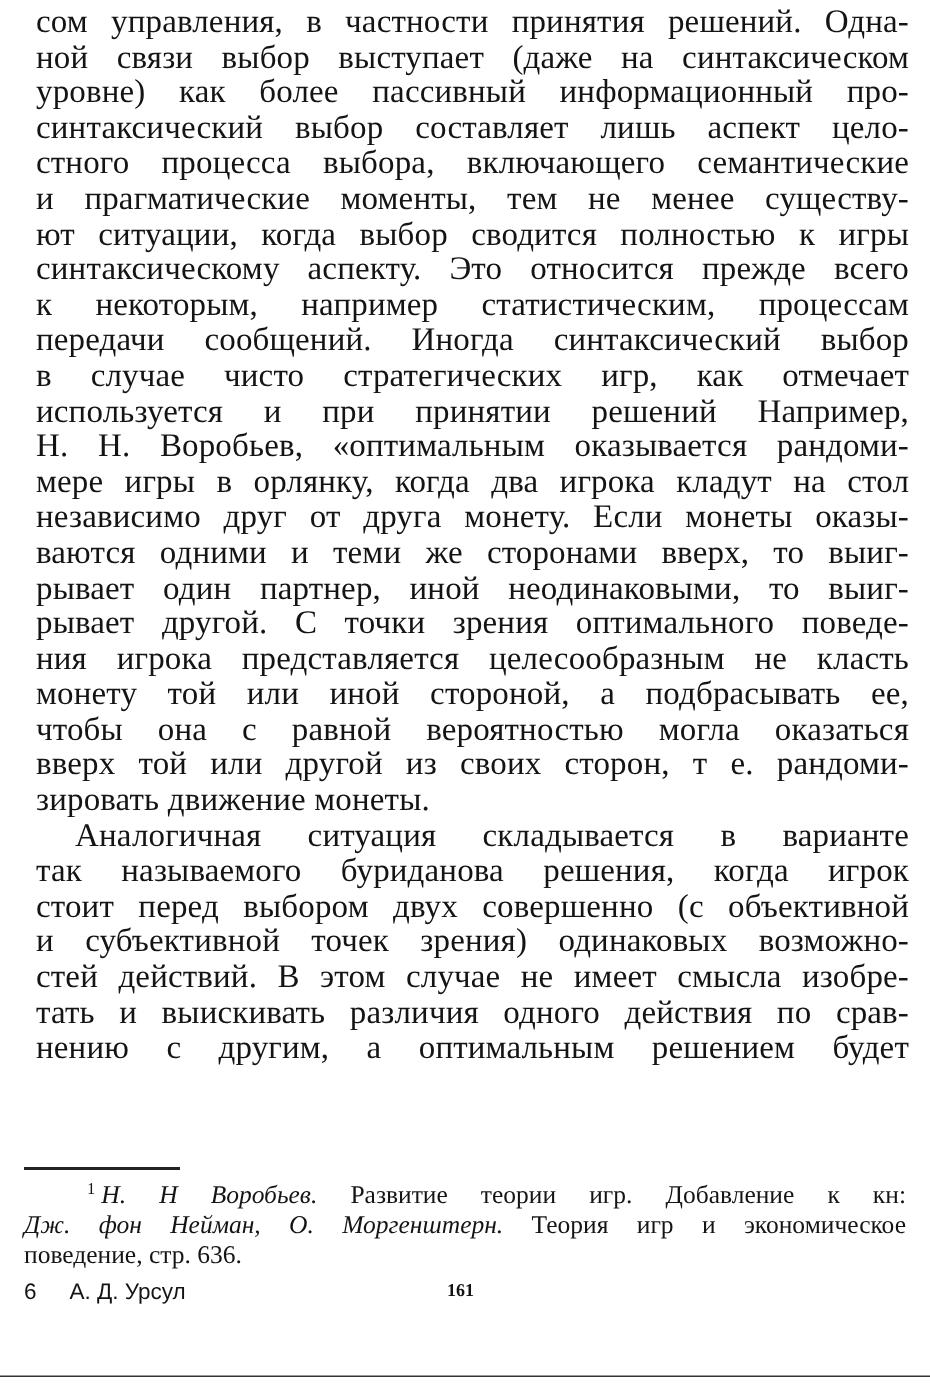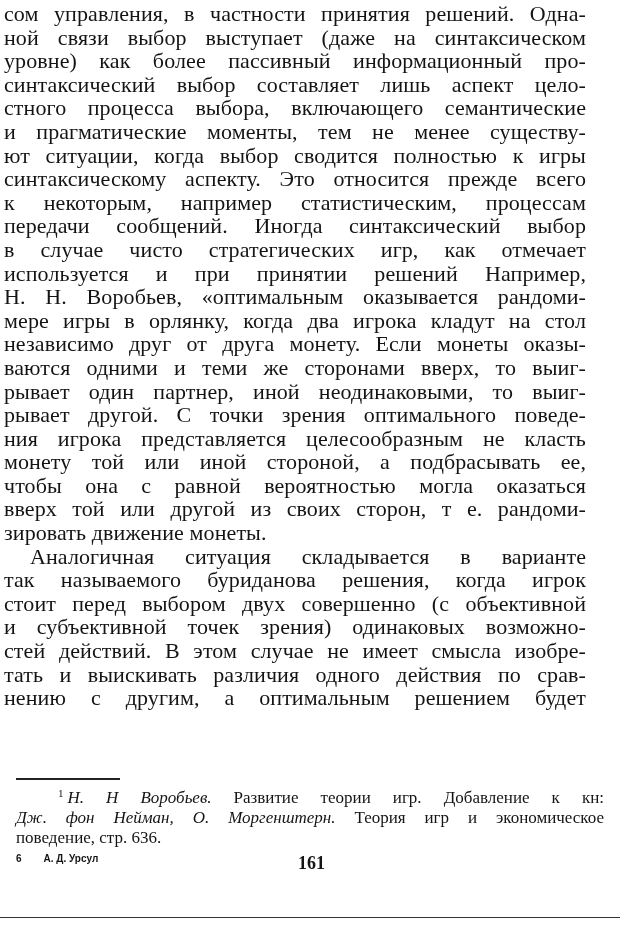--- a/index.html
+++ b/index.html
@@ -1,39 +1,39 @@
 <!DOCTYPE html>
 <html><head>
 <meta charset="utf-8">
 <style>
   html, body { margin: 0; padding: 0; background: #ffffff; }
   body { width: 620px; height: 925px; position: relative; overflow: hidden; color: #141414; }
   .page { position: absolute; left: 0; top: 0; width: 620px; height: 925px; }
   .body-text {
-    position: absolute; left: 4px; top: 2px; width: 582px;
+    position: absolute; left: 24px; top: 2px; width: 582px;
     font-family: "Liberation Serif", serif; font-size: 22px; line-height: 23.6px;
     letter-spacing: 0.1px;
   }
   .line { display: block; white-space: nowrap; text-align: justify; text-align-last: justify; height: 23.6px; }
   .line.last { text-align-last: left; }
   .line.indent { padding-left: 26px; }
   .fn-rule { position: absolute; left: 16px; top: 778px; width: 104px; height: 2px; background: #222; }
   .footnote {
     position: absolute; left: 16px; top: 783px; width: 588px;
     font-family: "Liberation Serif", serif; font-size: 17px; line-height: 20px;
   }
   .fn-line { display: block; white-space: nowrap; text-align: justify; text-align-last: justify; }
   .fn-line.last { text-align-last: left; }
   .fn-line.indent { padding-left: 42px; }
   .fn-num { font-size: 11px; vertical-align: 6px; margin-right: 4px; }
   sup.ref { font-size: 12px; vertical-align: 8px; }
   i { font-style: italic; }
-  .signature { position: absolute; left: 16px; top: 853px; font-family: "Liberation Sans", sans-serif; font-size: 10px; font-weight: bold; }
+  .signature { position: absolute; left: 16px; top: 853px; font-family: "Liberation Sans", sans-serif; font-size: 15px; font-weight: normal; }
   .sig-num { margin-right: 22px; }
-  .page-number { position: absolute; left: 298px; top: 853px; font-family: "Liberation Serif", serif; font-size: 18px; font-weight: bold; }
+  .page-number { position: absolute; left: 298px; top: 853px; font-family: "Liberation Serif", serif; font-size: 12px; font-weight: bold; }
   .bottom-rule { position: absolute; left: 0; top: 917px; width: 620px; height: 1px; background: #333; }
 </style>
 </head>
 <body>
 
 <div class="page">
   <div class="body-text">
     <span class="line">сом управления, в частности принятия решений. Одна-</span>
     <span class="line">ной связи выбор выступает (даже на синтаксическом</span>
     <span class="line">уровне) как более пассивный информационный про-</span>

